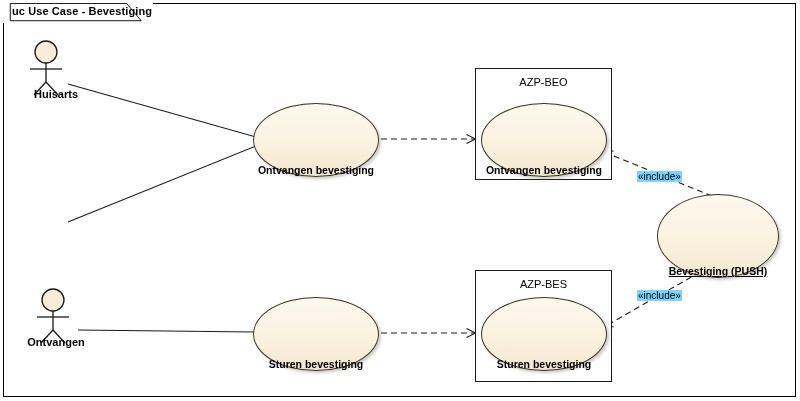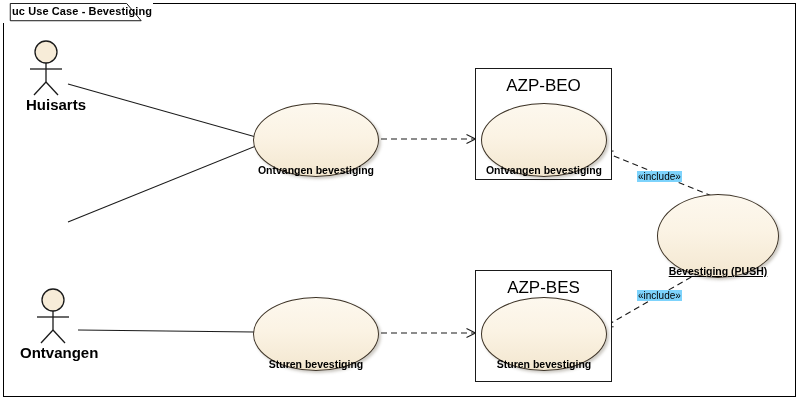--- a/index.html
+++ b/index.html
@@ -69,44 +69,44 @@
     z-index: 4;
   }
   .actor-figure {
     position: relative;
     width: 72px;
     height: 56px;
   }
   .actor-label {
     position: absolute;
     left: 0;
-    top: 56px;
+    top: 48px;
     width: 72px;
     text-align: center;
-    font-size: 15px;
+    font-size: 11px;
     font-weight: bold;
     color: #000000;
     white-space: nowrap;
   }
 
   
   .boundary {
     position: absolute;
     border: 1px solid #1a1a1a;
     box-sizing: border-box;
     background: #ffffff;
     z-index: 3;
   }
   .boundary-title {
     position: absolute;
     left: 0;
     top: 7px;
     width: 100%;
     text-align: center;
-    font-size: 17px;
+    font-size: 11px;
     color: #000000;
     white-space: nowrap;
   }
 
   
   .usecase {
     position: absolute;
     border-radius: 50%;
     border: 1px solid #3d3326;
     box-sizing: border-box;

